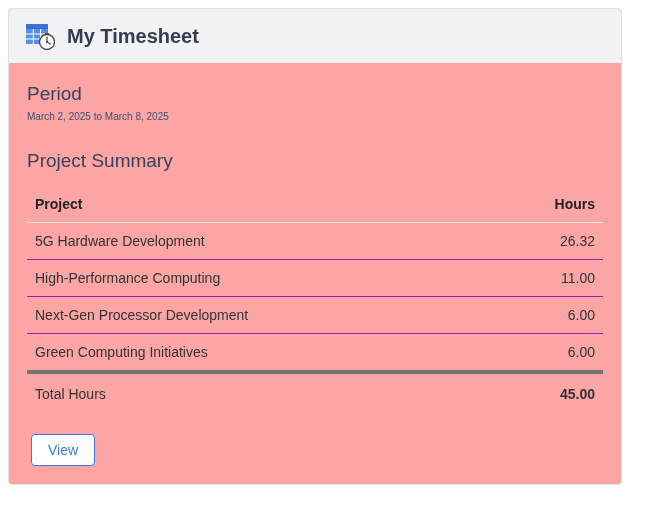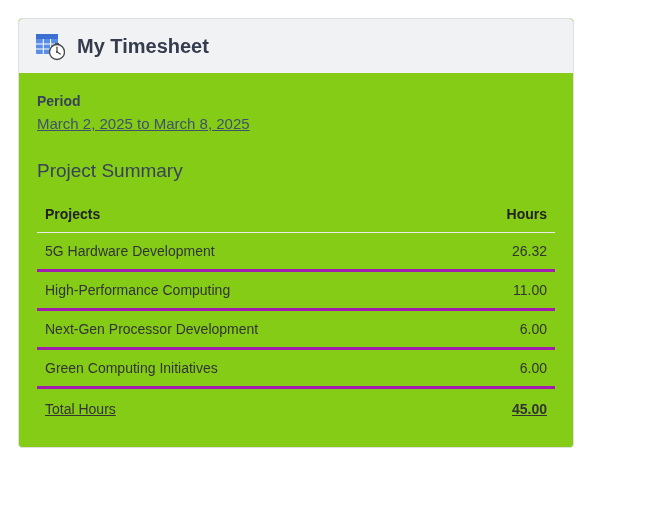--- a/index.html
+++ b/index.html
@@ -7,25 +7,25 @@
       margin: 0;
       padding: 0;
     }
     body {
       font-family: "Segoe UI", -apple-system, "Helvetica Neue", Arial, sans-serif;
       background: #ffffff;
       font-size: 14px;
       color: #333;
     }
     .card {
-      width: 556px;
-      margin: 18px;
+      width: 614px;
+      margin: 8px;
       border: 1px solid #e0e0e0;
       border-radius: 4px;
-      background: #84cc16;
+      background: #fca5a5;
     }
     .card-header {
       background: #f1f2f4;
       padding: 12px 16px;
       display: flex;
       align-items: center;
       gap: 12px;
       border-top-left-radius: 4px;
       border-top-right-radius: 4px;
     }
@@ -36,30 +36,29 @@
     }
     .icon-wrap {
       position: relative;
       width: 30px;
       height: 30px;
     }
     .card-body {
       padding: 20px 18px 18px 18px;
     }
     .section-title {
-      font-size: 14px;
-      font-weight: 700;
+      font-size: 19px;
+      font-weight: 400;
       color: #384259;
       margin-bottom: 6px;
     }
     .period-text {
-      font-size: 15px;
+      font-size: 10px;
       color: #40516e;
       margin-bottom: 28px;
-      text-decoration: underline;
     }
     .summary-title {
       font-size: 19px;
       font-weight: 400;
       color: #384259;
       margin-bottom: 14px;
     }
     table {
       width: 100%;
       border-collapse: collapse;
@@ -73,28 +72,27 @@
       border-bottom: 1px solid #eaeaea;
     }
     th.hours-col, td.hours-col {
       text-align: right;
       width: 110px;
     }
     td {
       padding: 10px 8px;
       font-size: 14px;
       color: #333;
-      border-bottom: 3px solid #a21caf;
+      border-bottom: 1px solid #a21caf;
     }
     tr.total-row td {
-      border-top: 1px solid #737373;
+      border-top: 4px solid #737373;
       border-bottom: none;
       padding-top: 12px;
       padding-bottom: 12px;
-      text-decoration: underline;
     }
     tr.total-row td.hours-col {
       font-weight: 700;
     }
     tr.last-data td {
       border-bottom: none;
     }
     .actions {
       margin-top: 20px;
       padding: 0 4px;
@@ -136,21 +134,21 @@
 
   <div class="card-body">
     <div class="section-title">Period</div>
     <div class="period-text">March 2, 2025 to March 8, 2025</div>
 
     <div class="summary-title">Project Summary</div>
 
     <table>
       <thead>
         <tr>
-          <th>Projects</th>
+          <th>Project</th>
           <th class="hours-col">Hours</th>
         </tr>
       </thead>
       <tbody>
         <tr>
           <td>5G Hardware Development</td>
           <td class="hours-col">26.32</td>
         </tr>
         <tr>
           <td>High-Performance Computing</td>
@@ -164,14 +162,17 @@
           <td>Green Computing Initiatives</td>
           <td class="hours-col">6.00</td>
         </tr>
         <tr class="total-row">
           <td>Total Hours</td>
           <td class="hours-col">45.00</td>
         </tr>
       </tbody>
     </table>
 
+    <div class="actions">
+      <button class="btn">View</button>
+    </div>
   </div>
 </div>
 
 </body></html>

